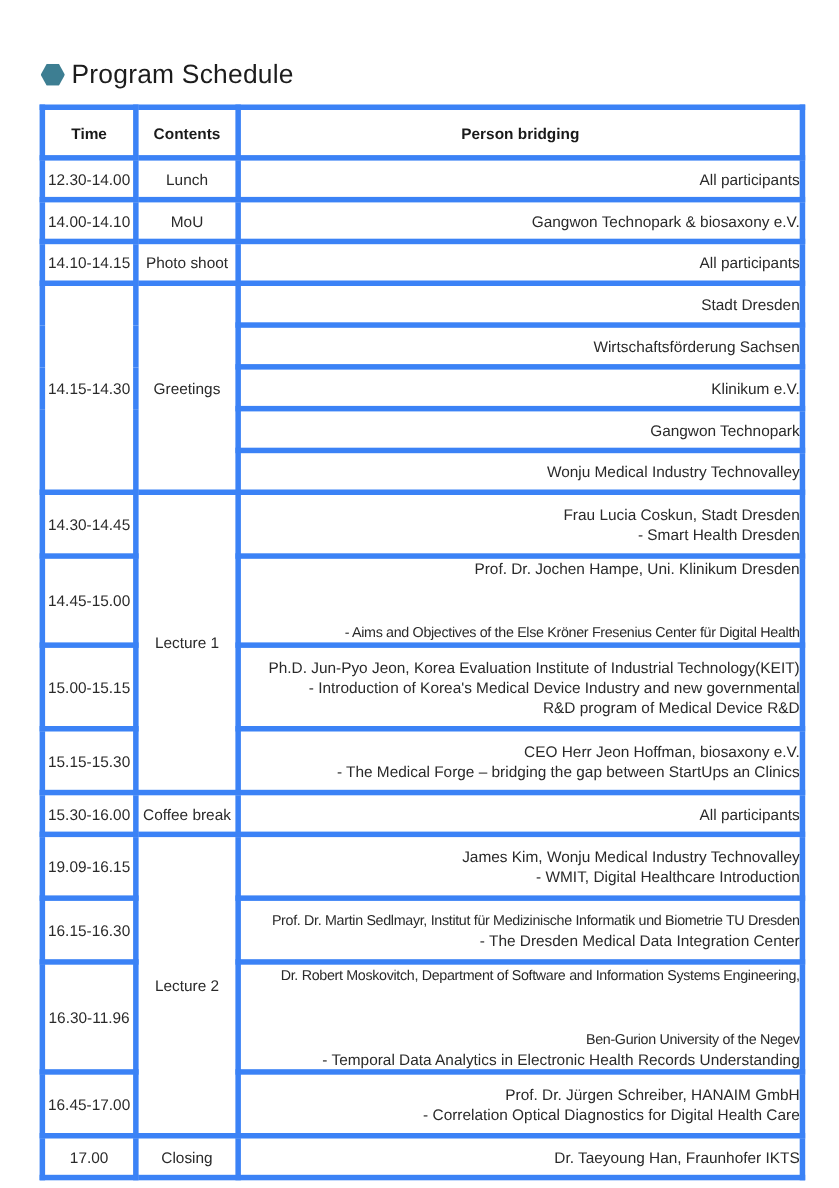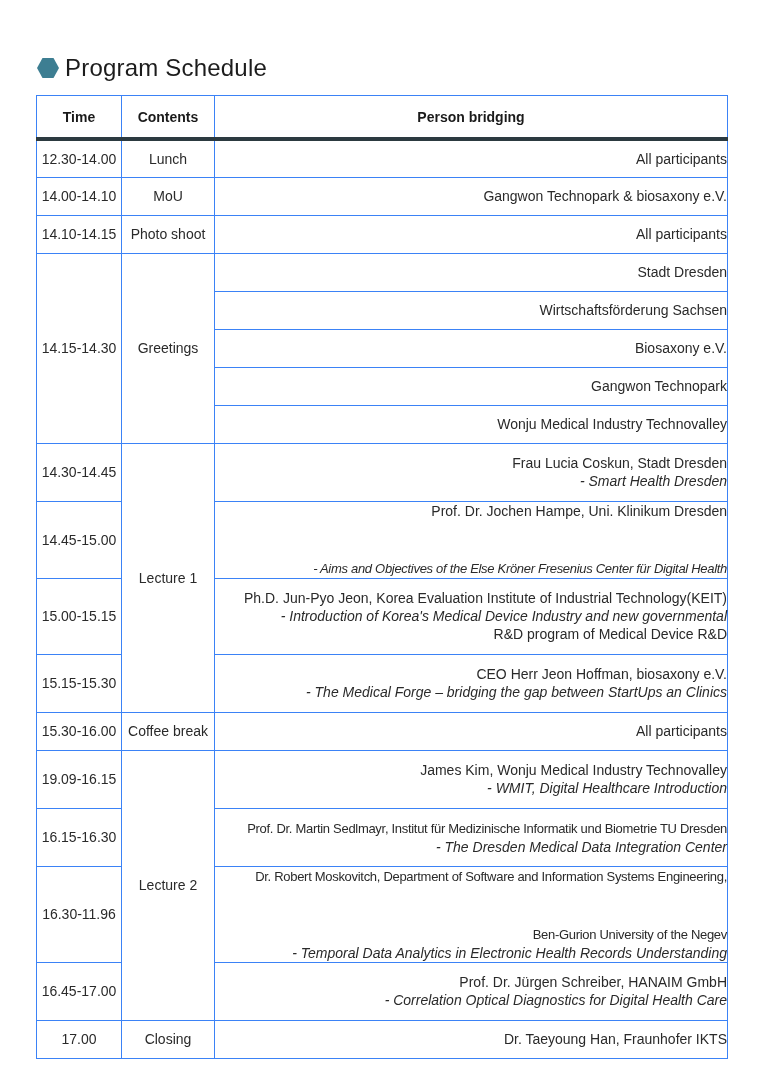--- a/index.html
+++ b/index.html
@@ -1,28 +1,28 @@
 <!DOCTYPE html>
 <html><head>
 <meta charset="utf-8">
 <style>
   html, body { margin: 0; padding: 0; background: #ffffff; }
   body { width: 763px; height: 1080px; position: relative; font-family: "Liberation Sans", "DejaVu Sans", sans-serif; color: #2a2a2a; overflow: hidden; }
   .title { position: absolute; left: 37px; top: 54px; display: flex; align-items: center; justify-content: space-between; }
   .hex { width: 22px; height: 20px; background: #3d7e92; clip-path: polygon(25% 0, 75% 0, 100% 50%, 75% 100%, 25% 100%, 0 50%); margin-right: 6px; }
   .title-text { font-size: 24px; color: #1c1c1c; letter-spacing: 0.2px; }
   table.sched { position: absolute; left: 36px; top: 95px; width: 691px; border-collapse: collapse; table-layout: fixed; font-size: 14px; }
-  table.sched td, table.sched th { border: 1px solid #3b82f6; padding: 0; }
+  table.sched td, table.sched th { border: 5px solid #3b82f6; padding: 0; }
   col.c1 { width: 85px; } col.c2 { width: 93px; } col.c3 { width: 513px; }
   thead th { height: 41px; font-weight: bold; font-size: 14px; color: #1a1a1a; position: relative; }
   thead tr { border-bottom: 4px solid #2c3a40; }
   td.t, td.c { text-align: center; vertical-align: middle; color: #2a2a2a; margin-left: 20px; }
   td.p { text-align: right; padding-left: 7px; vertical-align: middle; line-height: 18px; }
   .r39 { height: 38px; }
-  .sub { padding-left: 34px; display: block; font-style: italic; }
+  .sub { padding-left: 34px; display: block; }
   .sub2 { padding-left: 44px; display: block; }
   .cond { font-size: 13px; letter-spacing: -0.3px; margin-top: 40px; }
 </style>
 </head>
 <body>
 
 <div class="title">
   <span class="hex"></span>
   <span class="title-text">Program Schedule</span>
 </div>
@@ -59,21 +59,21 @@
 
     <tr class="r39">
       <td class="t" rowspan="5">14.15-14.30</td>
       <td class="c" rowspan="5">Greetings</td>
       <td class="p">Stadt Dresden</td>
     </tr>
     <tr class="r39">
       <td class="p">Wirtschaftsförderung Sachsen</td>
     </tr>
     <tr class="r39">
-      <td class="p">Biosaxony e.V.</td>
+      <td class="p">Klinikum e.V.</td>
     </tr>
     <tr class="r39">
       <td class="p">Gangwon Technopark</td>
     </tr>
     <tr class="r39">
       <td class="p">Wonju Medical Industry Technovalley</td>
     </tr>
 
     <tr style="height:58px">
       <td class="t">14.30-14.45</td>

